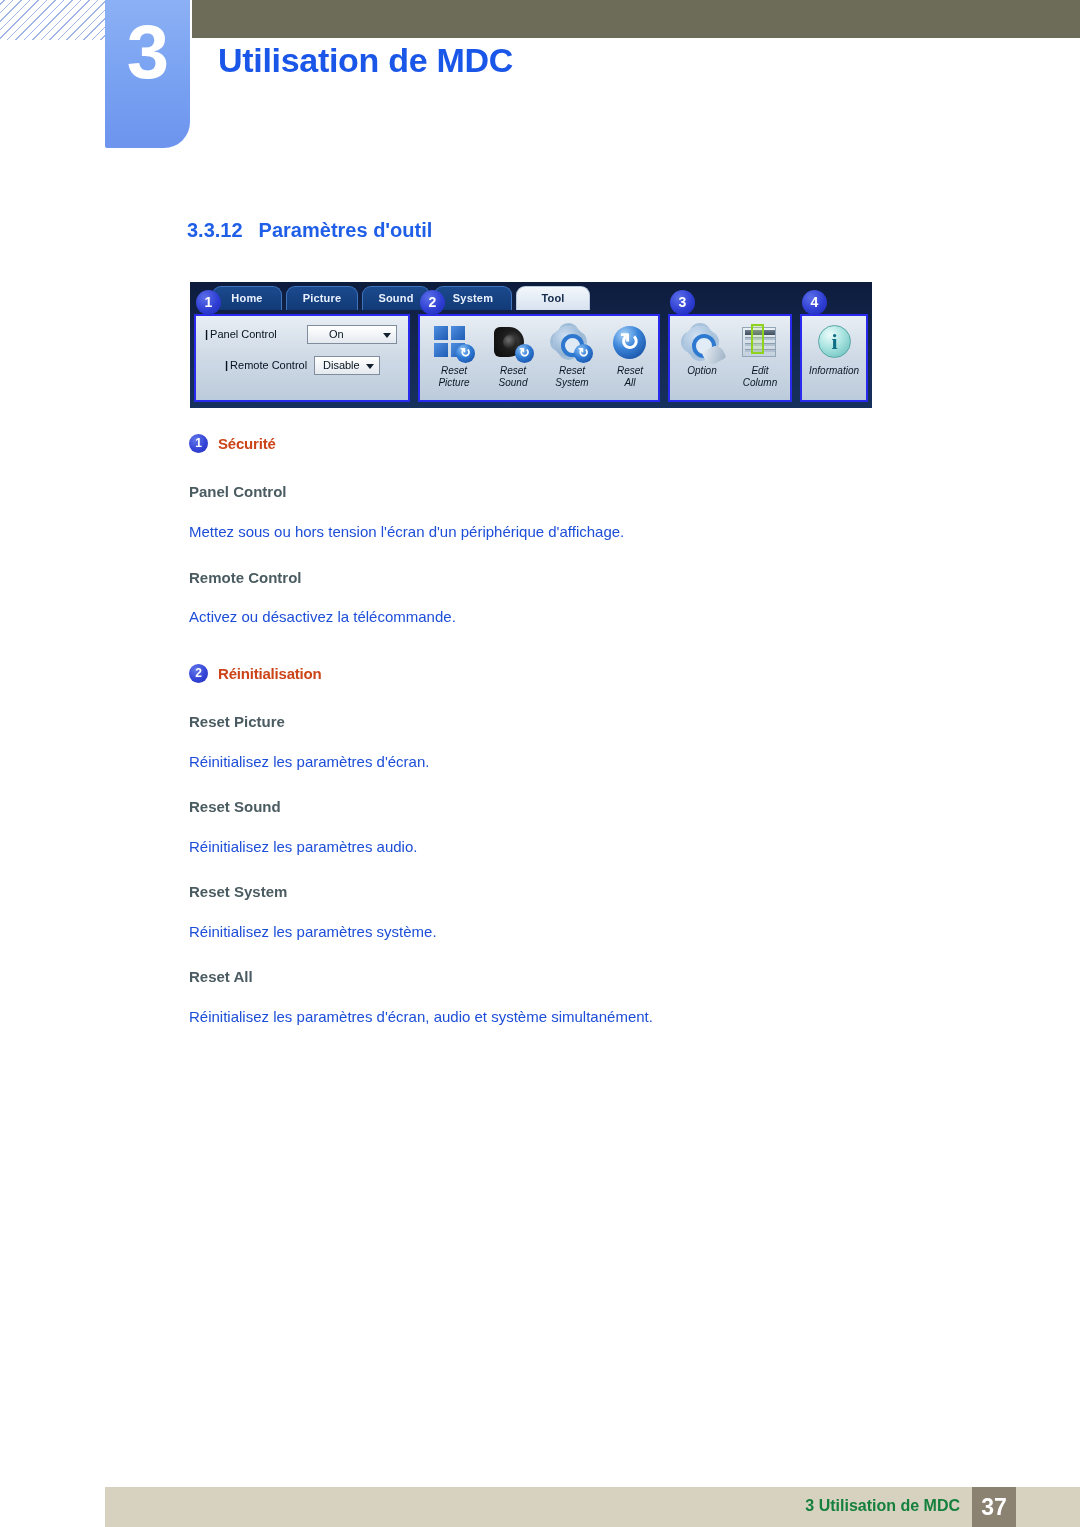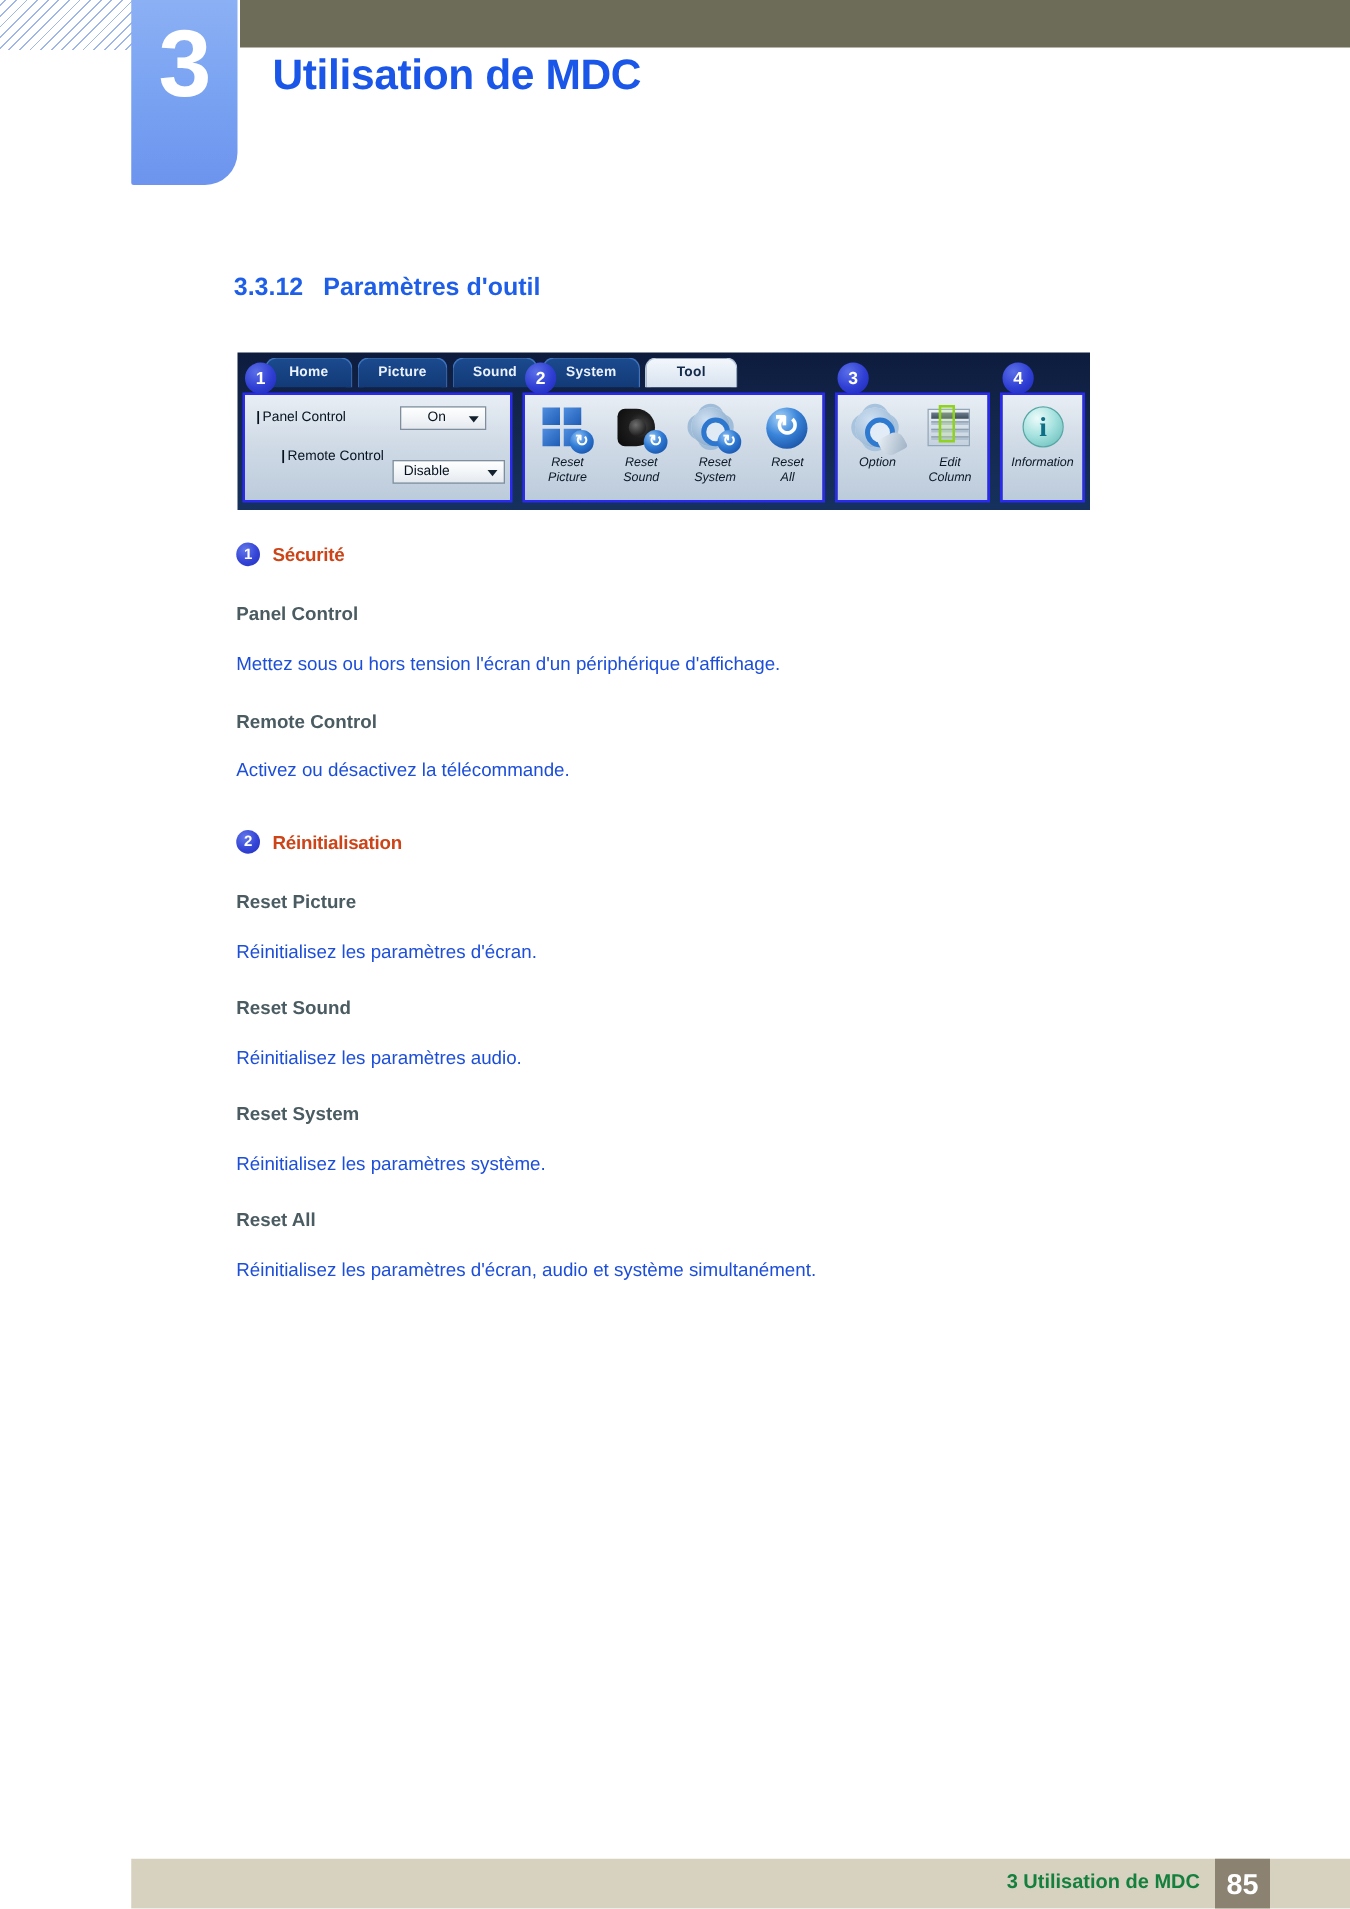--- a/index.html
+++ b/index.html
@@ -368,26 +368,26 @@
     <div class="tabbar">
       <div class="tab" style="left:22px;width:70px;">Home</div>
       <div class="tab" style="left:96px;width:72px;">Picture</div>
       <div class="tab" style="left:172px;width:68px;">Sound</div>
       <div class="tab" style="left:244px;width:78px;">System</div>
       <div class="tab active" style="left:326px;width:74px;">Tool</div>
     </div>
 
     <div class="group" style="left:4px;width:216px;">
       <div class="gctl" style="left:9px;top:12px;"><span class="bar">|</span><span>Panel Control</span></div>
-      <div class="dropdown" style="left:124px;top:9px;width:69px;padding-left:21px;">
+      <div class="dropdown" style="left:111px;top:9px;width:90px;padding-left:21px;">
         <span>On</span>
         <span class="arrow"></span>
       </div>
       <div class="gctl" style="left:9px;top:43px;margin-left:20px;"><span class="bar">|</span><span>Remote Control</span></div>
-      <div class="dropdown" style="left:118px;top:52px;width:90px;">
+      <div class="dropdown" style="left:118px;top:40px;width:66px;">
         <span>Disable</span>
         <span class="arrow"></span>
       </div>
     </div>
 
     <div class="group" style="left:228px;width:242px;">
 
       <div class="ico-item" style="left:6px;top:8px;">
         <div class="ico-art">
           <div class="sq-grid">
@@ -488,15 +488,15 @@
   <div class="bodytext" style="top:838px;">Réinitialisez les paramètres audio.</div>
 
   <div class="subhead" style="top:883px;">Reset System</div>
   <div class="bodytext" style="top:923px;">Réinitialisez les paramètres système.</div>
 
   <div class="subhead" style="top:968px;">Reset All</div>
   <div class="bodytext" style="top:1008px;">Réinitialisez les paramètres d'écran, audio et système simultanément.</div>
 
   <div class="footer-bar"></div>
   <div class="footer-text">3 Utilisation de MDC</div>
-  <div class="footer-page">85</div>
+  <div class="footer-page">37</div>
 
 </div>
 
 </body></html>

